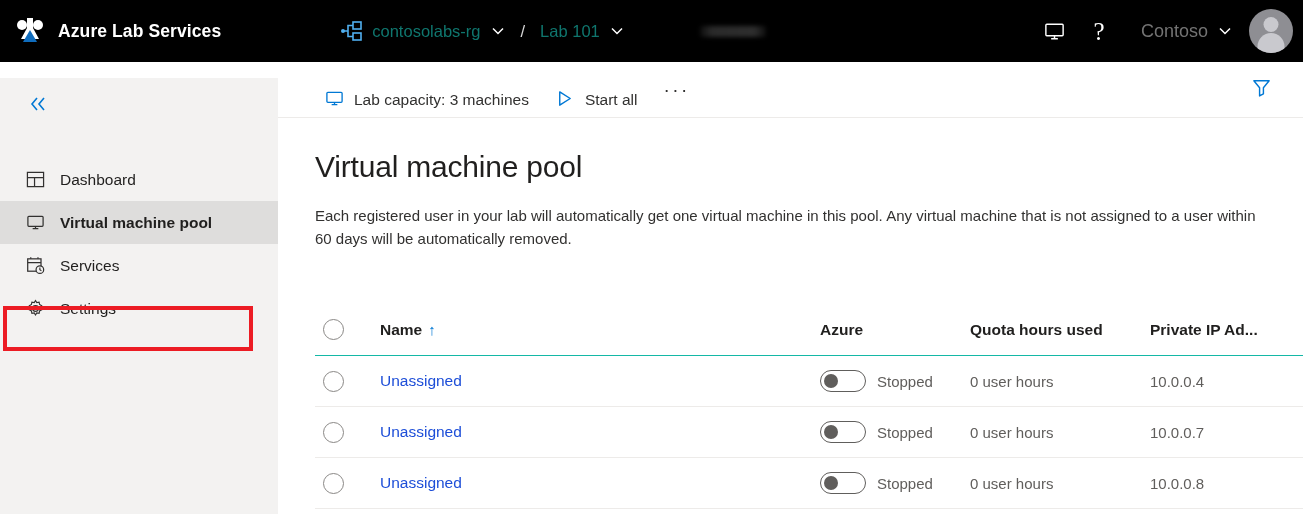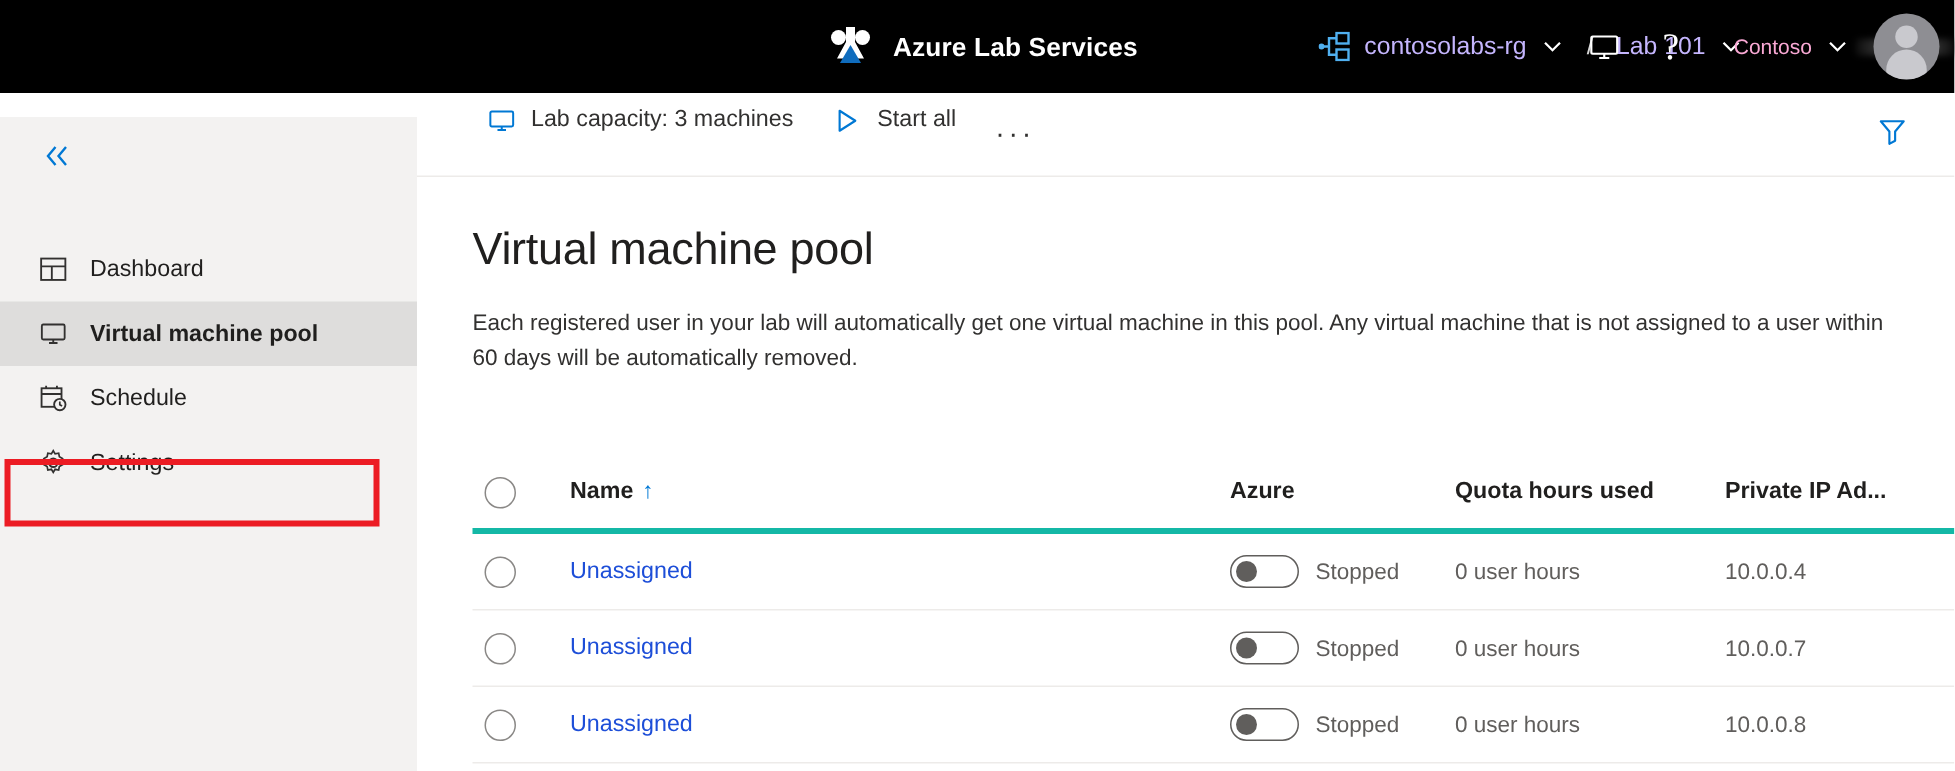--- a/index.html
+++ b/index.html
@@ -22,21 +22,20 @@
 
   
   .topbar {
     position: absolute;
     top: 0; left: 0;
     width: 1303px;
     height: 62px;
     background: #000000;
     display: flex;
     align-items: center;
-    justify-content: flex-end;
   }
 
   .brand {
     display: flex;
     align-items: center;
     margin-left: 14px;
     height: 100%;
   }
   .brand-logo {
     width: 32px; height: 30px;
@@ -52,21 +51,21 @@
   }
 
   .breadcrumb {
     display: flex;
     align-items: center;
     margin-left: 120px;
     height: 100%;
   }
   .bc-icon { width: 22px; height: 20px; margin-right: 9px; flex: none; }
   .bc-link {
-    color: #c4b5fd;
+    color: #0f766e;
     font-size: 16.5px;
     white-space: nowrap;
   }
   .chev-down {
     display: inline-block;
     width: 16px; height: 16px;
     margin-left: 9px;
     flex: none;
   }
   .bc-sep {
@@ -102,21 +101,21 @@
     font-size: 25px;
     line-height: 1;
     font-family: "Liberation Serif", serif;
   }
   .tenant {
     display: flex;
     align-items: center;
     margin: 0 16px 0 20px;
     white-space: nowrap;
   }
-  .tenant-name { color: #f9a8d4; font-size: 14px; }
+  .tenant-name { color: #737373; font-size: 18px; }
   .avatar {
     width: 44px; height: 44px;
     border-radius: 50%;
     background: #8e8e93;
     margin-right: 10px;
     overflow: hidden;
     position: relative;
     flex: none;
   }
   .avatar-head {
@@ -184,21 +183,21 @@
     top: 62px; left: 278px;
     width: 1025px;
     height: 56px;
     background: #ffffff;
     border-bottom: 1px solid #edebe9;
     display: flex;
     align-items: center;
   }
   .cmd-btn {
     display: flex;
-    align-items: flex-start;
+    align-items: flex-end;
     height: 38px;
     padding: 0 10px;
     margin-left: 6px;
     color: #323130;
     font-size: 15.5px;
     white-space: nowrap;
   }
   .cmd-btn:first-child { margin-left: 36px; }
   .cmd-ico {
     width: 20px; height: 20px;
@@ -252,21 +251,21 @@
     width: 988px;
   }
   .row {
     display: flex;
     align-items: center;
     height: 51px;
     border-bottom: 1px solid #edebe9;
   }
   .row.header {
     height: 52px;
-    border-bottom: 4px solid #14b8a6;
+    border-bottom: 1px solid #14b8a6;
     align-items: center;
   }
   .c-check { width: 65px; display: flex; align-items: center; padding-left: 8px; flex: none; }
   .circle {
     width: 21px; height: 21px;
     border-radius: 50%;
     border: 1.4px solid #8a8886;
     background: transparent;
     flex: none;
   }
@@ -411,21 +410,21 @@
 
       <div class="nav-item">
         <span class="nav-ico">
           <svg viewBox="0 0 20 20" width="19" height="19">
             <rect x="1.8" y="3" width="14" height="13" fill="none" stroke="#323130" stroke-width="1.3"></rect>
             <path d="M1.8 7 h14 M5 3 V1.3 M12.6 3 V1.3" fill="none" stroke="#323130" stroke-width="1.3"></path>
             <circle cx="14.6" cy="14.4" r="4" fill="#f3f2f1" stroke="#323130" stroke-width="1.3"></circle>
             <path d="M14.6 12.2 v2.3 l1.6 1" fill="none" stroke="#323130" stroke-width="1.2"></path>
           </svg>
         </span>
-        <span class="nav-label">Schedule</span>
+        <span class="nav-label">Services</span>
       </div>
 
       <div class="nav-item">
         <span class="nav-ico">
           <svg viewBox="0 0 20 20" width="19" height="19">
             <circle cx="10" cy="10" r="3" fill="none" stroke="#323130" stroke-width="1.3"></circle>
             <path d="M10 1.6 l1.3 2.2 2.5-.5 .5 2.5 2.2 1.3 -1.4 2.1 1.4 2.1 -2.2 1.3 -.5 2.5 -2.5-.5 -1.3 2.2 -1.3-2.2 -2.5 .5 -.5-2.5 -2.2-1.3 1.4-2.1 -1.4-2.1 2.2-1.3 .5-2.5 2.5 .5 z" fill="none" stroke="#323130" stroke-width="1.2"></path>
           </svg>
         </span>
         <span class="nav-label">Settings</span>

